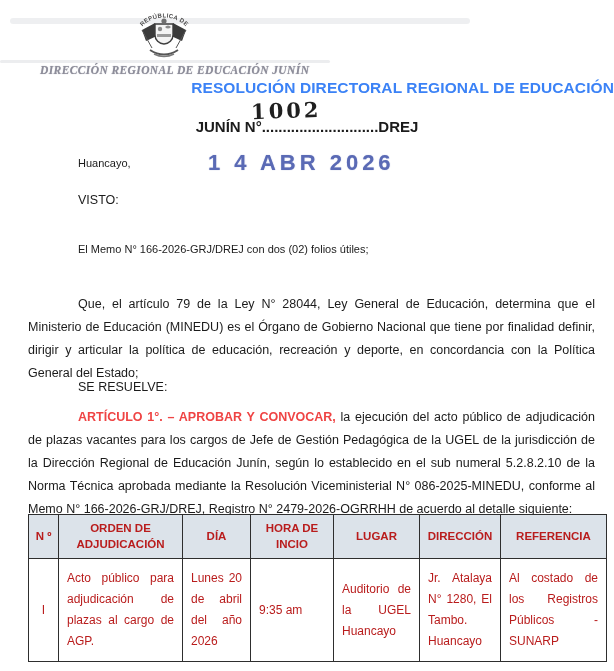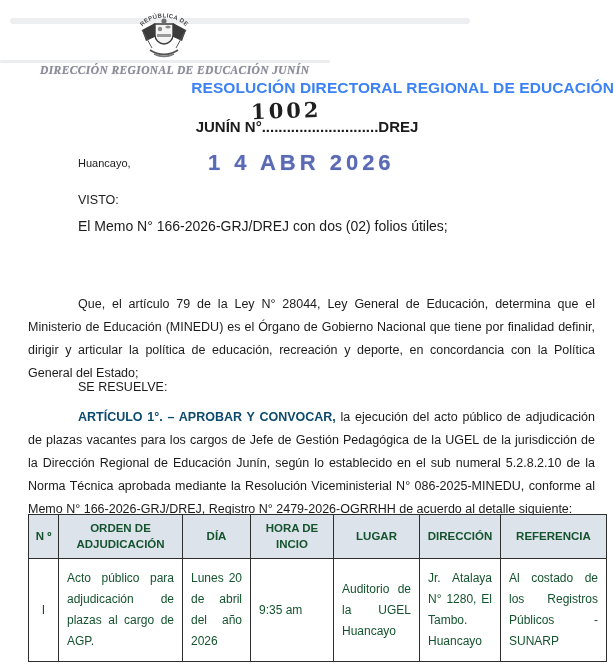--- a/index.html
+++ b/index.html
@@ -52,37 +52,37 @@
   .date-stamp {
     position: absolute; left: 172px; top: 150px;
     font-size: 22px; font-weight: bold; letter-spacing: 4px;
     color: #4456ab; opacity: 0.88;
     text-shadow: 0 0 1px rgba(68,86,171,0.55);
     margin-left: 36px;
   }
 
   .label { position: absolute; left: 28px; width: 567px; font-size: 12.5px; font-weight: normal; text-indent: 50px; }
   .lbl-visto { top: 193px; }
-  .line-memo { position: absolute; left: 28px; top: 218px; width: 567px; font-size: 14px; text-indent: 50px; }
+  .line-memo { position: absolute; left: 28px; top: 243px; width: 567px; font-size: 11px; text-indent: 50px; }
   .lbl-considerando { top: 262px; }
   .para {
     position: absolute; left: 28px; width: 567px;
     font-size: 12.5px; line-height: 23px;
     text-align: justify; text-indent: 50px; color: #1b1b1b;
   }
   .para-que { top: 293px; }
   .lbl-resuelve { top: 380px; }
   .para-articulo { top: 406px; }
-  .para b { color: #0c4a6e; }
+  .para b { color: #ef4444; }
 
   
   .tbl-wrap { position: absolute; left: 28px; top: 514px; width: 578px; }
   table.schedule {
     border-collapse: collapse; table-layout: fixed; width: 100%;
-    font-size: 12px; color: #14532d; padding-left: 20px;
+    font-size: 12px; color: #b91c1c; padding-left: 20px;
   }
   table.schedule th, table.schedule td { border: 1.6px solid #2e2e2e; overflow: hidden; }
   table.schedule th {
     background: #dce3ea; font-weight: bold; font-size: 11.5px;
     text-align: center; vertical-align: middle;
     height: 44px; padding: 3px 2px; line-height: 1.35;
   }
   table.schedule td {
     height: 103px; padding: 6px 8px; vertical-align: middle;
     line-height: 21px;

